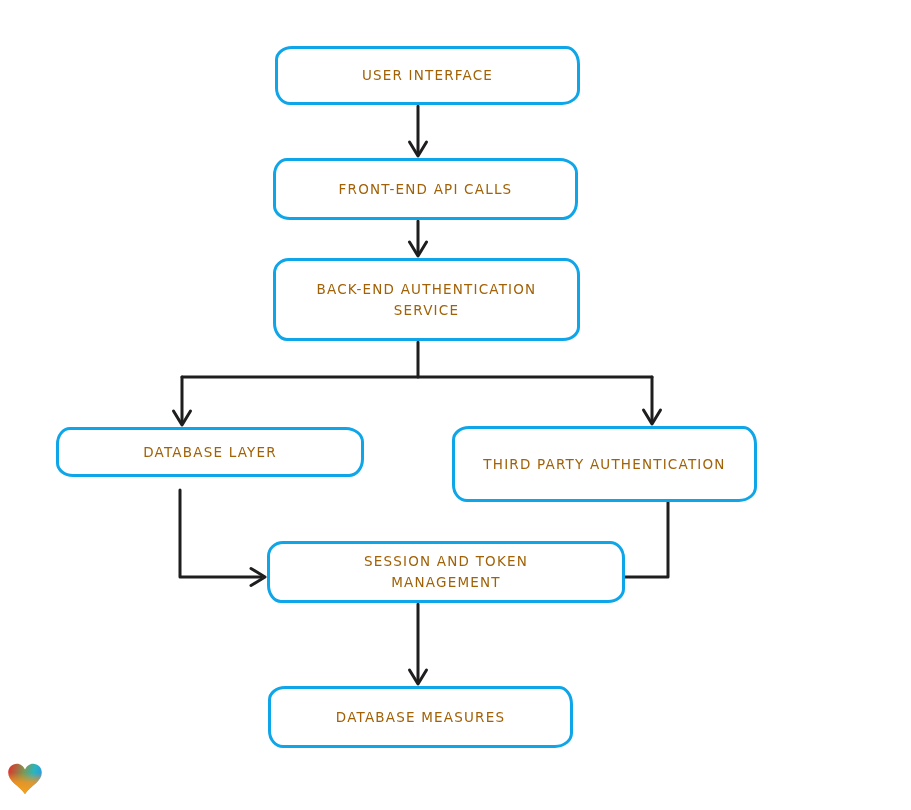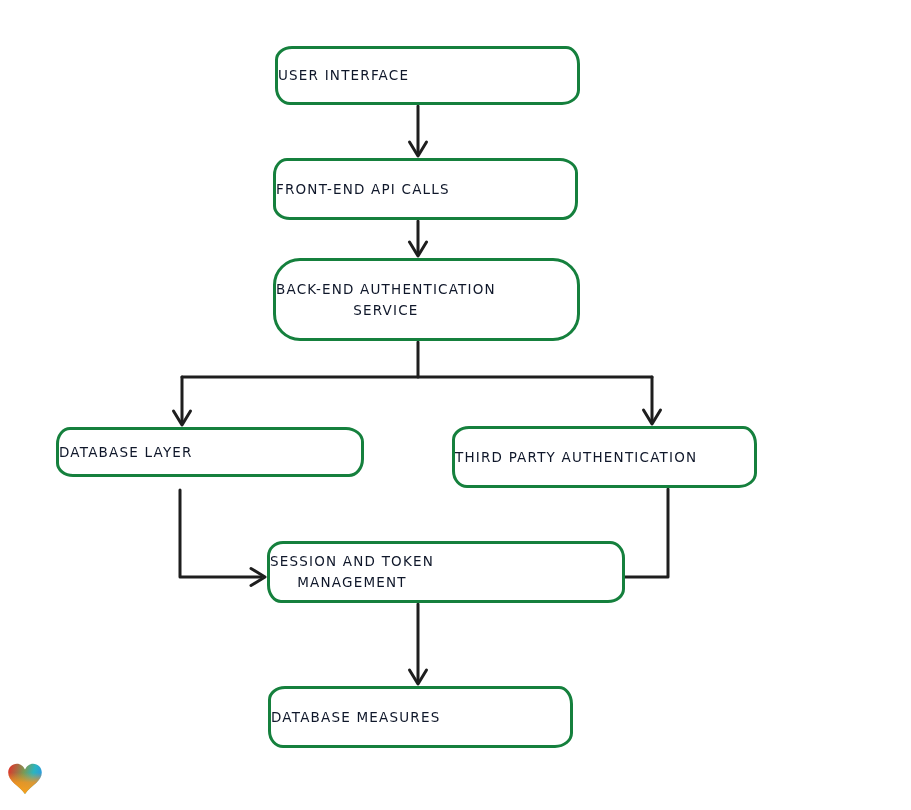--- a/index.html
+++ b/index.html
@@ -13,41 +13,41 @@
   }
   .edges-layer {
     position: absolute;
     left: 0; top: 0;
     width: 911px; height: 810px;
     pointer-events: none;
   }
   .node {
     position: absolute;
     box-sizing: border-box;
-    border: 3px solid #15803d;
+    border: 3px solid #0ea5e9;
     background: #ffffff;
     display: flex;
     align-items: center;
-    justify-content: flex-start;
+    justify-content: center;
     text-align: center;
-    color: #0f172a;
+    color: #a16207;
     font-size: 13.5px;
     letter-spacing: 1.2px;
     line-height: 1.55;
     white-space: pre-line;
     z-index: 2;
   }
   .sketch-a { border-radius: 17px 14px 18px 15px / 14px 18px 15px 17px; }
   .sketch-b { border-radius: 14px 18px 15px 17px / 17px 15px 18px 14px; }
   .sketch-c { border-radius: 16px 15px 17px 14px / 15px 17px 14px 18px; }
   #node-user-interface      { left: 275px; top:  46px; width: 305px; height:  59px; }
   #node-front-end-api-calls { left: 273px; top: 158px; width: 305px; height:  62px; }
-  #node-back-end-auth       { left: 273px; top: 258px; width: 307px; height:  83px; border-radius: 27px; }
+  #node-back-end-auth       { left: 273px; top: 258px; width: 307px; height:  83px; }
   #node-database-layer      { left:  56px; top: 427px; width: 308px; height:  50px; }
-  #node-third-party-auth    { left: 452px; top: 426px; width: 305px; height:  62px; }
+  #node-third-party-auth    { left: 452px; top: 426px; width: 305px; height:  76px; }
   #node-session-token       { left: 267px; top: 541px; width: 358px; height:  62px; }
   #node-security-measures   { left: 268px; top: 686px; width: 305px; height:  62px; }
   .logo {
     position: absolute;
     left: 8px; top: 762px;
     width: 34px; height: 34px;
     z-index: 3;
   }
 </style>
 </head>

